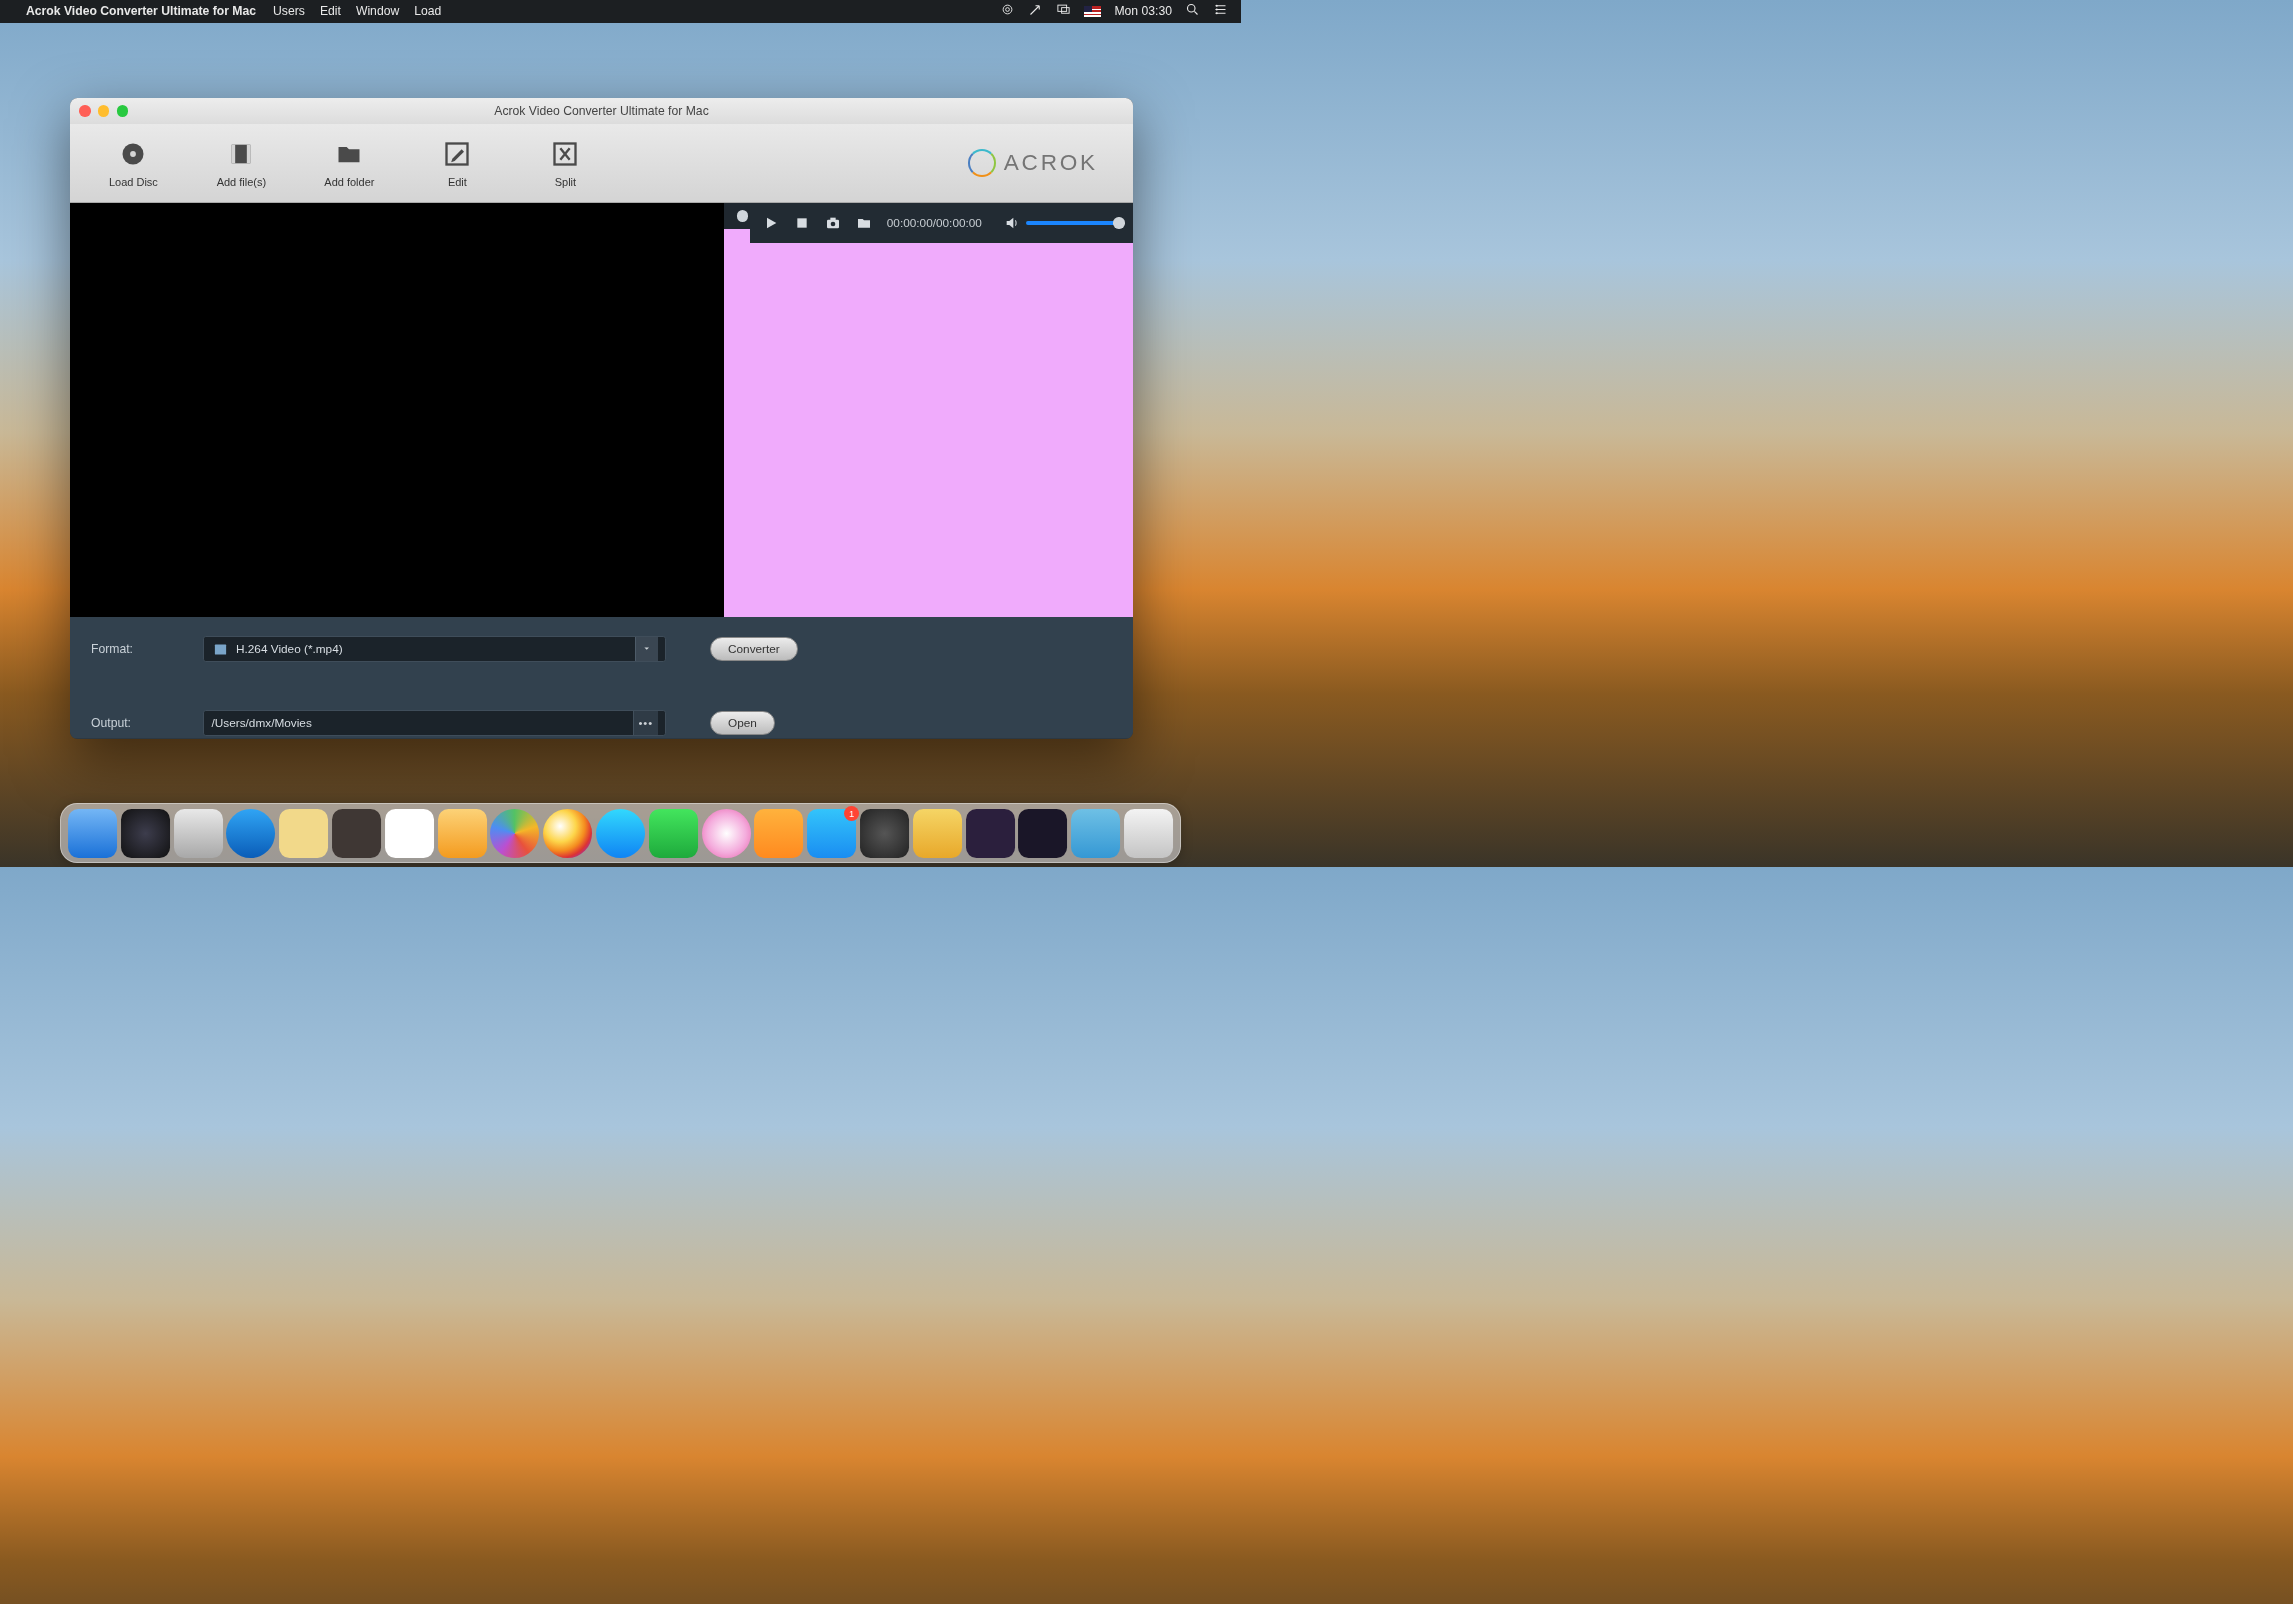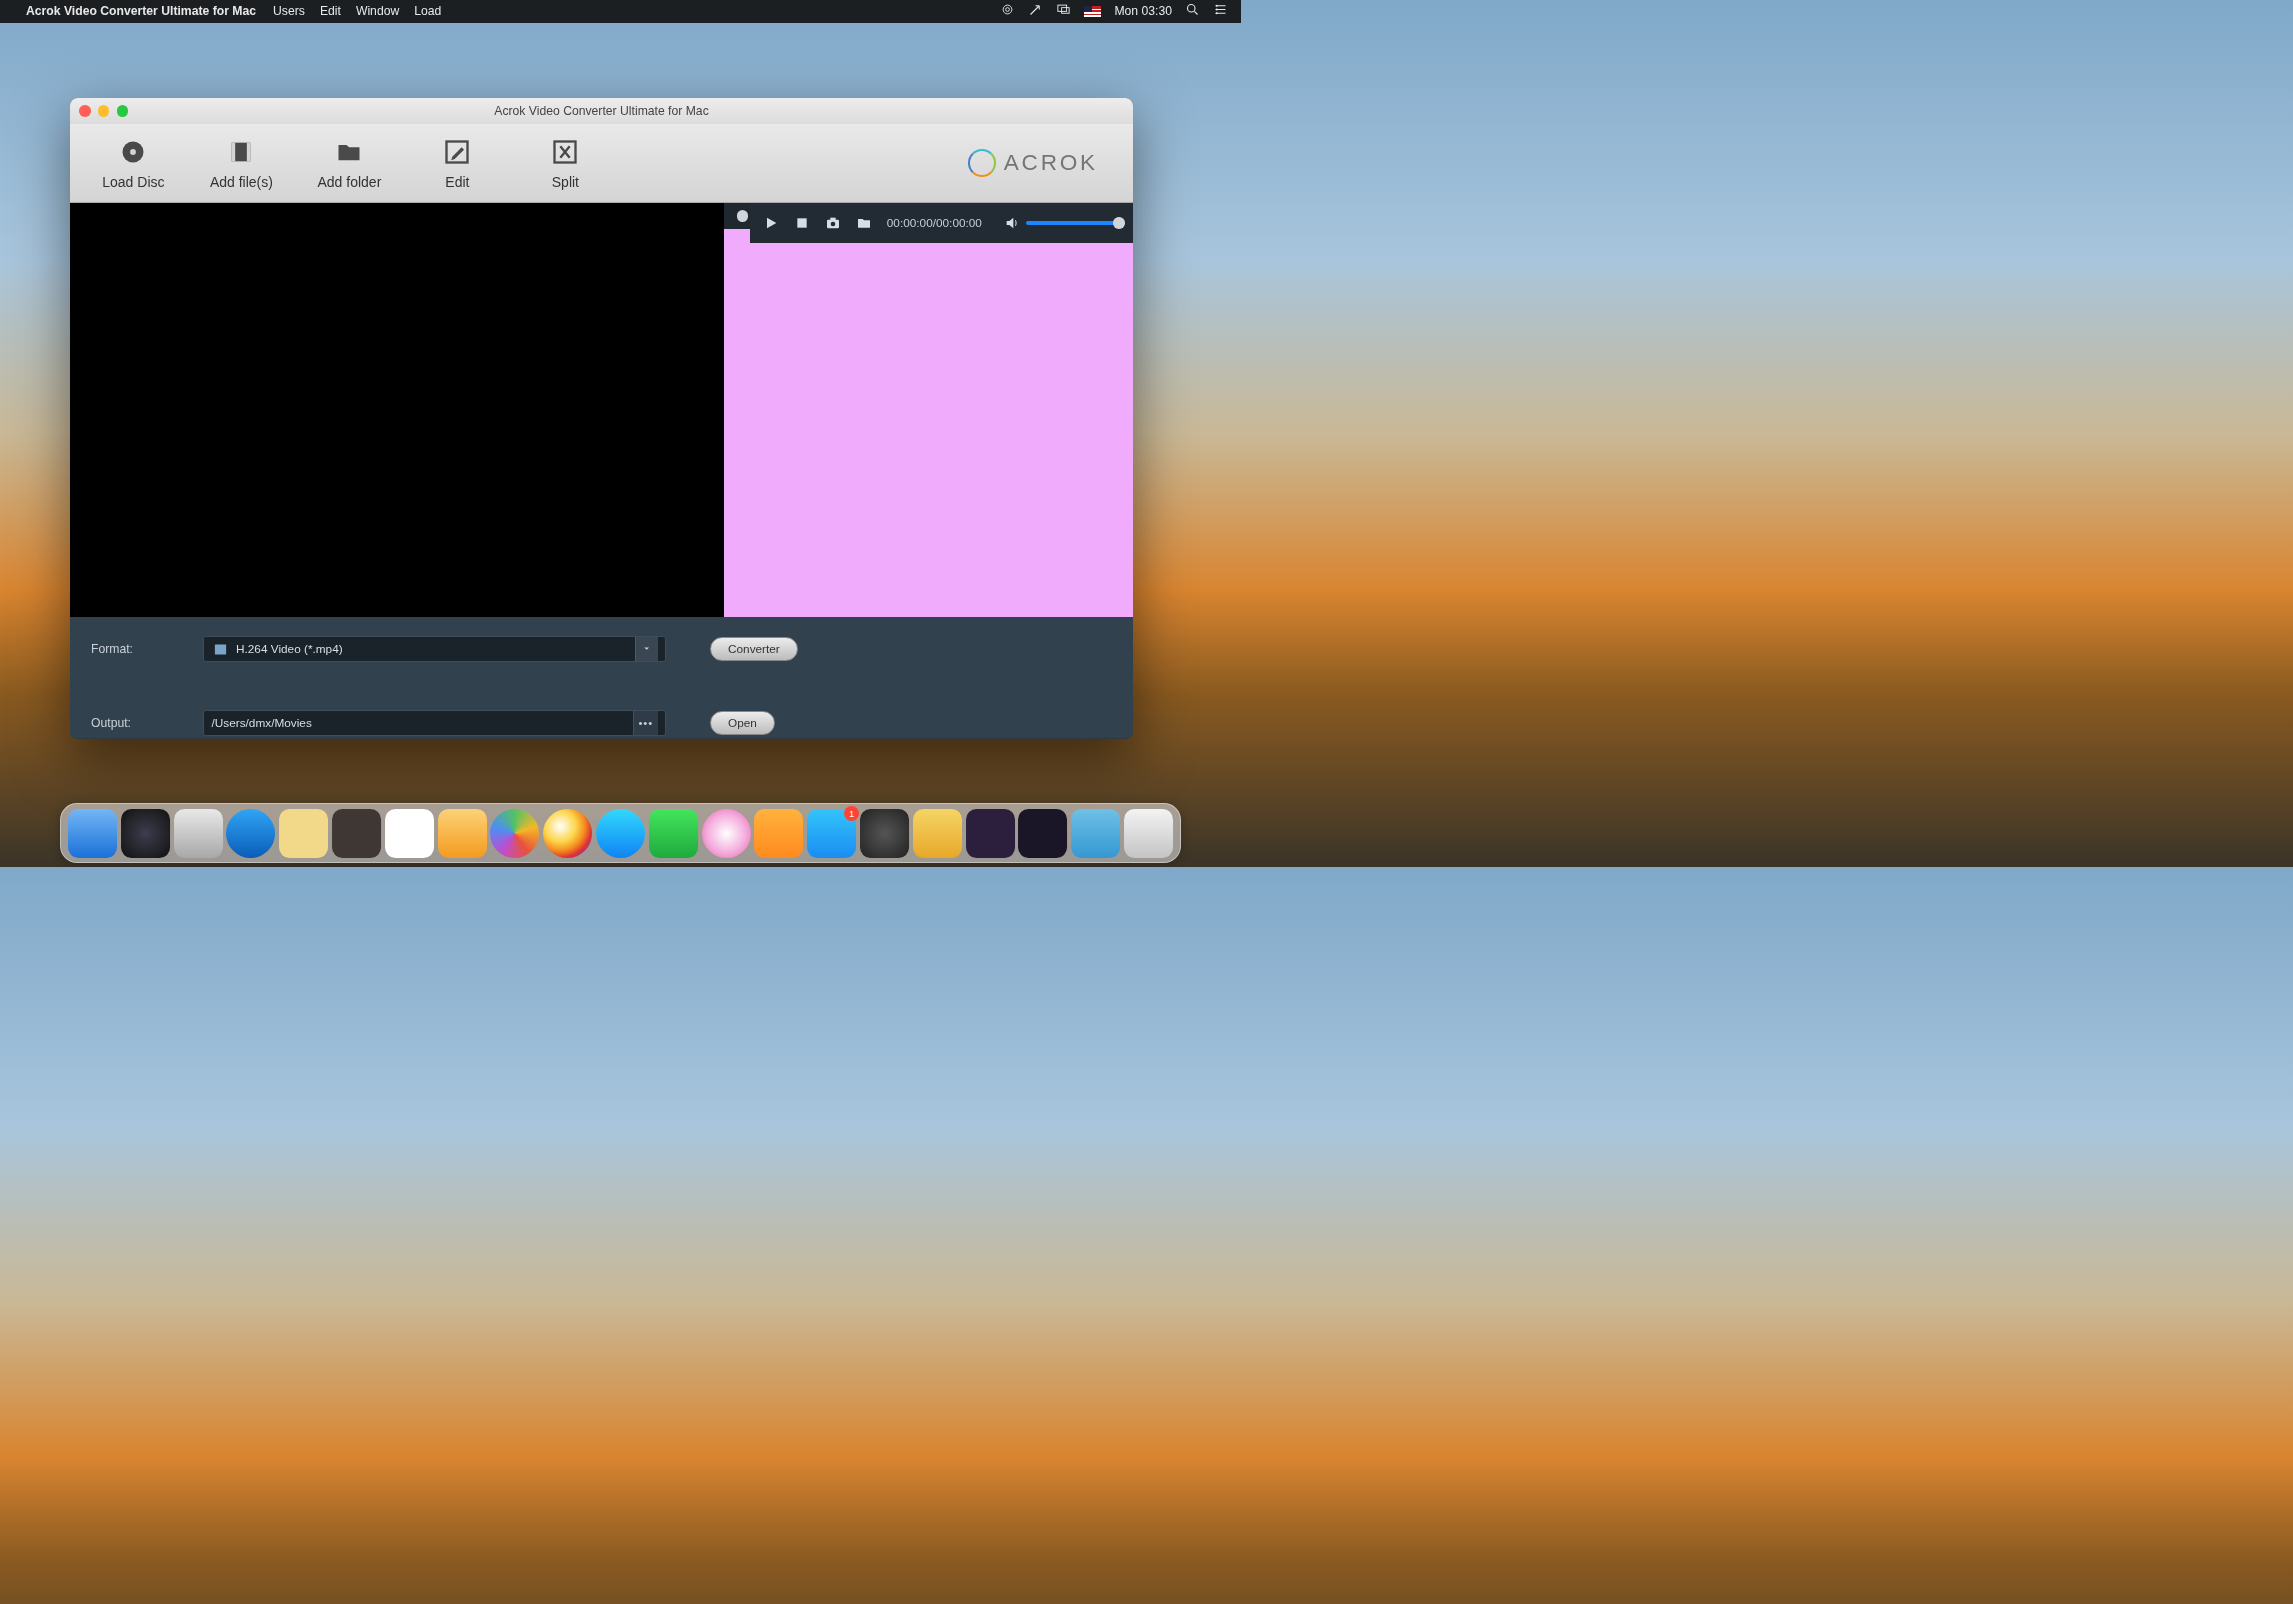--- a/index.html
+++ b/index.html
@@ -20,21 +20,21 @@
 .titlebar { height: 26px; background: linear-gradient(#ededed, #dcdcdc); display: flex; align-items: center; position: relative; }
 .traffic { display: flex; gap: 7.5px; margin-left: 9.4px; }
 .tl { width: 11.3px; height: 11.3px; border-radius: 50%; }
 .tl.r { background: #ff5f57; } .tl.y { background: #ffbd2e; } .tl.g { background: #28c940; }
 .wintitle { position: absolute; left: 0; right: 0; text-align: center; font-size: 12.2px; color: #444; pointer-events:none; }
 
 .toolbar { height: 79px; background: linear-gradient(#e9e9e9, #d4d4d4); border-bottom: 0.9px solid #aaa; display: flex; align-items: center; padding-left: 9.4px; }
 .tool { width: 108px; text-align: center; cursor: default; }
 .tool .ico { width: 32px; height: 32px; margin: 0 auto 5.6px; display:flex; align-items:center; justify-content:center; }
 .tool .ico svg { width: 28px; height: 28px; fill: #4a4a4a; }
-.tool .lbl { font-size: 14px; color: #333; }
+.tool .lbl { font-size: 11px; color: #333; }
 .brand { margin-left: auto; margin-right: 35px; display: flex; align-items: center; gap: 7.5px; }
 .brand .logo { width: 28px; height: 28px; border-radius: 50%; border: 2.8px solid; border-color: #3cb9cc #8fc641 #f09018 #4a7fc1; }
 .brand .btxt { font-size: 22.6px; letter-spacing: 2.8px; color: #757575; font-weight: 500; }
 
 .mainrow { display: flex; height: 414px; }
 .dropzone { width: 589px; background: radial-gradient(ellipse at 50% 45%, #48586a 0%, #2d3742 55%, #232b33 100%); display: flex; align-items: center; justify-content: center; position: relative; }
 .dz-band { color: #a8b2bc; font-size: 21px; text-align:center; padding: 5.6px 0; background: linear-gradient(rgba(255,255,255,0.06), rgba(0,0,0,0.1)); width: 92%; border-top:0.9px solid rgba(255,255,255,0.12); border-bottom:0.9px solid rgba(0,0,0,0.25); }
 .dz-band strong { color: #e6ecf2; font-size: 24.5px; font-weight: 600; margin-right: 5.6px; }
 .deco { position:absolute; opacity:0.08; }
 

